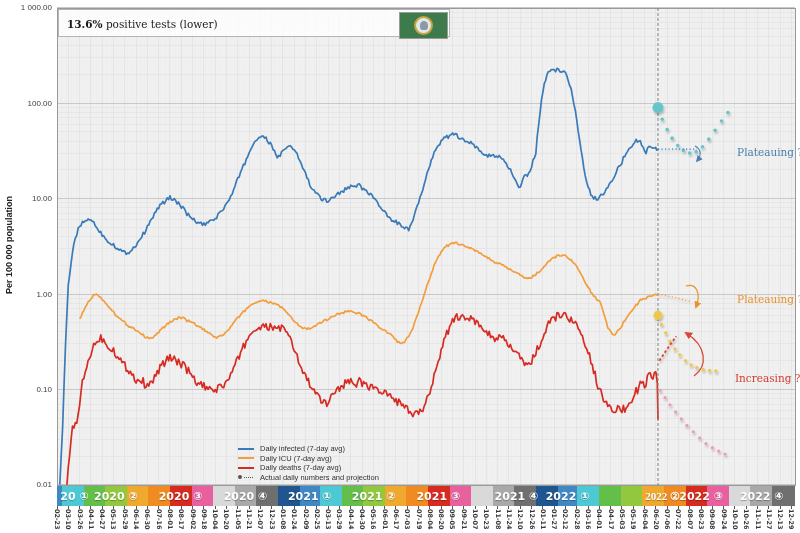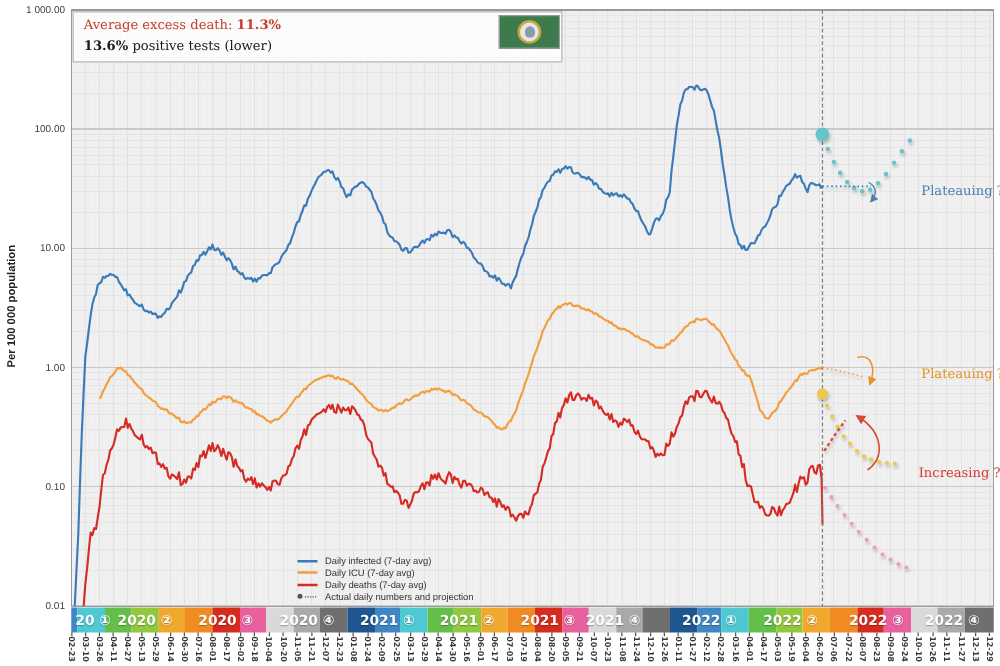--- a/index.html
+++ b/index.html
@@ -390,21 +390,20 @@
     <g id="g-callouts">
         <text x="737.0706" y="156.0826322997442" fill="#4a7fae" class="callout">Plateauing ?</text>
         <text x="737.0706" y="302.7698633001838" fill="#e8922a" class="callout">Plateauing ?</text>
         <text x="734.952" y="381.52980418992775" fill="#d63a2e" class="callout">Increasing ?</text>
       </g>
   </svg>
 
   <div id="ylabel">Per 100 000 population</div>
 
   <div id="infobox">
-    <div class="ib-line ib-red"><span>Average excess death: </span><b>11.3%</b></div>
     <div class="ib-line ib-black ib-gap"><b>13.6%</b><span> positive tests (lower)</span></div>
   </div>
 
   <div id="flag">
     <div class="seal"></div>
     <div class="bust"></div>
   </div>
 
   <div id="legend">
       <div class="lg-row">
@@ -471,23 +470,23 @@
       <div class="mseg" style="left: 728.596px; width: 21.8922px; background: rgb(217, 217, 217);"></div>
       <div class="mseg" style="left: 750.488px; width: 21.186px; background: rgb(169, 169, 169);"></div>
       <div class="mseg" style="left: 771.674px; width: 23.3046px; background: rgb(111, 111, 111);"></div>
       <div class="qlabel" style="left: 57px; width: 35px;">20 ①</div>
       <div class="qlabel" style="left: 83.8356px; width: 64.2642px;">2020 ②</div>
       <div class="qlabel" style="left: 148.1px; width: 64.9704px;">2020 ③</div>
       <div class="qlabel" style="left: 213.07px; width: 64.9704px;">2020 ④</div>
       <div class="qlabel" style="left: 278.041px; width: 63.558px;">2021 ①</div>
       <div class="qlabel" style="left: 341.599px; width: 64.2642px;">2021 ②</div>
       <div class="qlabel" style="left: 405.863px; width: 64.9704px;">2021 ③</div>
-      <div class="qlabel" style="left: 458px; width: 64.9704px;">2021 ④</div>
+      <div class="qlabel" style="left: 484px; width: 64.9704px;">2021 ④</div>
       <div class="qlabel" style="left: 535.804px; width: 63.558px;">2022 ①</div>
-      <div class="qlabel" style="left: 590px; width: 85px;">2022 ②</div>
+      <div class="qlabel" style="left: 620px; width: 85px; font-family: Liberation Serif, serif;">2022 ②</div>
       <div class="qlabel" style="left: 663.626px; width: 75px;">2022 ③</div>
       <div class="qlabel" style="left: 728.596px; width: 66.3828px;">2022 ④</div>
     </div>
   <div id="xaxis">
       <div class="xtickmark" style="left: 56.5px;"></div>
       <span class="xlabel" style="left: 53px;">02-23</span>
       <div class="xtickmark" style="left: 67.7992px;"></div>
       <span class="xlabel" style="left: 64.2992px;">03-10</span>
       <div class="xtickmark" style="left: 79.0984px;"></div>
       <span class="xlabel" style="left: 75.5984px;">03-26</span>

